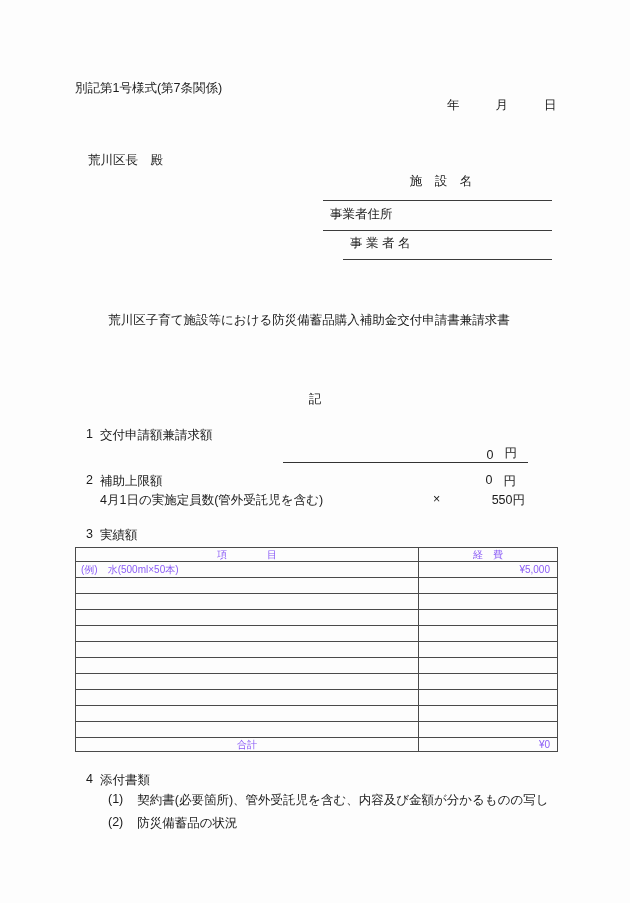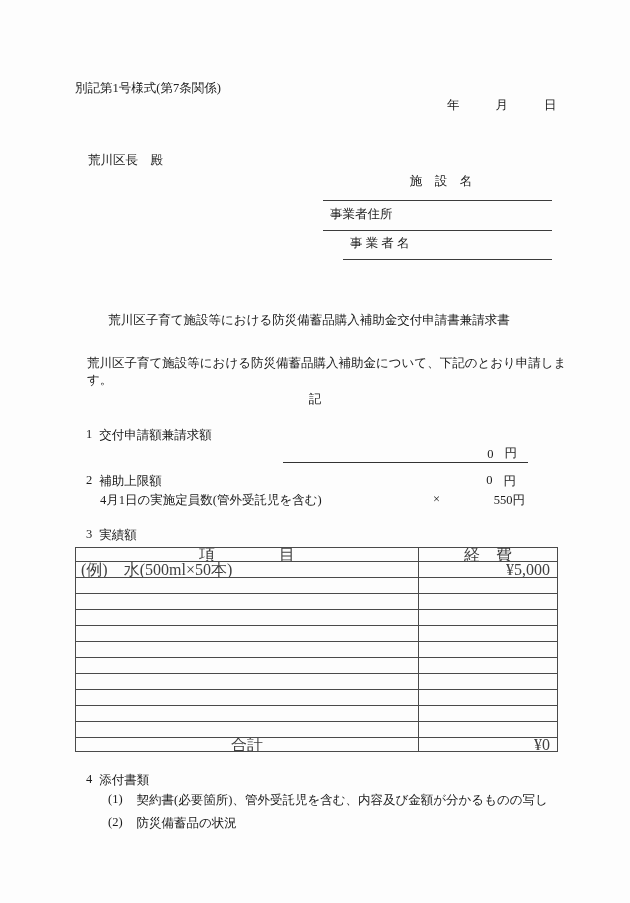--- a/index.html
+++ b/index.html
@@ -2,21 +2,21 @@
 <html lang="ja"><head>
 <meta charset="utf-8">
 <style>
   html, body { margin: 0; padding: 0; }
   body { background: #ffffff; }
   .page {
     position: relative;
     width: 630px;
     height: 903px;
     background: #fdfdfd;
-    font-family: Liberation Serif, serif;
+    font-family: Liberation Sans, sans-serif;
     font-size: 12.5px;
     color: #1b1b1b;
     overflow: hidden;
   }
   .abs { position: absolute; }
 
   
   .form-code { left: 75px; top: 80px; }
   .date-line { left: 447px; top: 97px; display: flex; gap: 36px; }
   .addressee { left: 88px; top: 152px; }
@@ -53,21 +53,21 @@
     display: flex; gap: 11px;
   }
   .formula-label { left: 100px; top: 492px; }
   .times-sign { left: 433px; top: 492px; }
   .unit-price { top: 492px; right: 105px; }
 
   
   .expense-table {
     position: absolute; left: 75px; top: 547px; width: 482px;
     border-collapse: collapse; table-layout: fixed;
-    font-size: 16px; color: #404040;
+    font-size: 10px; color: #8b5cf6;
     border: 1px solid #111;
   }
   .expense-table th, .expense-table td {
     border: 1px solid #4a4a4a;
     padding: 0 5px;
     font-weight: normal;
     overflow: hidden; white-space: nowrap;
   }
   .expense-table thead th { height: 13px; line-height: 13px; text-align: center; }
   .expense-table td { height: 15px; line-height: 15px; margin-left: 40px; }
@@ -101,21 +101,20 @@
     </div>
     <div class="field f2">
       <span>事業者住所</span>
     </div>
     <div class="field f3">
       <span>事 業 者 名</span>
     </div>
   </div>
 
   <div class="abs doc-title">荒川区子育て施設等における防災備蓄品購入補助金交付申請書兼請求書</div>
-  <div class="abs statement">荒川区子育て施設等における防災備蓄品購入補助金について、下記のとおり申請します。</div>
   <div class="abs record-mark">記</div>
 
   <div class="abs sec sec1">
     <span>1</span>
     <span>交付申請額兼請求額</span>
   </div>
   <div class="abs amount-line">
     <span>0</span>
     <span>円</span>
   </div>

